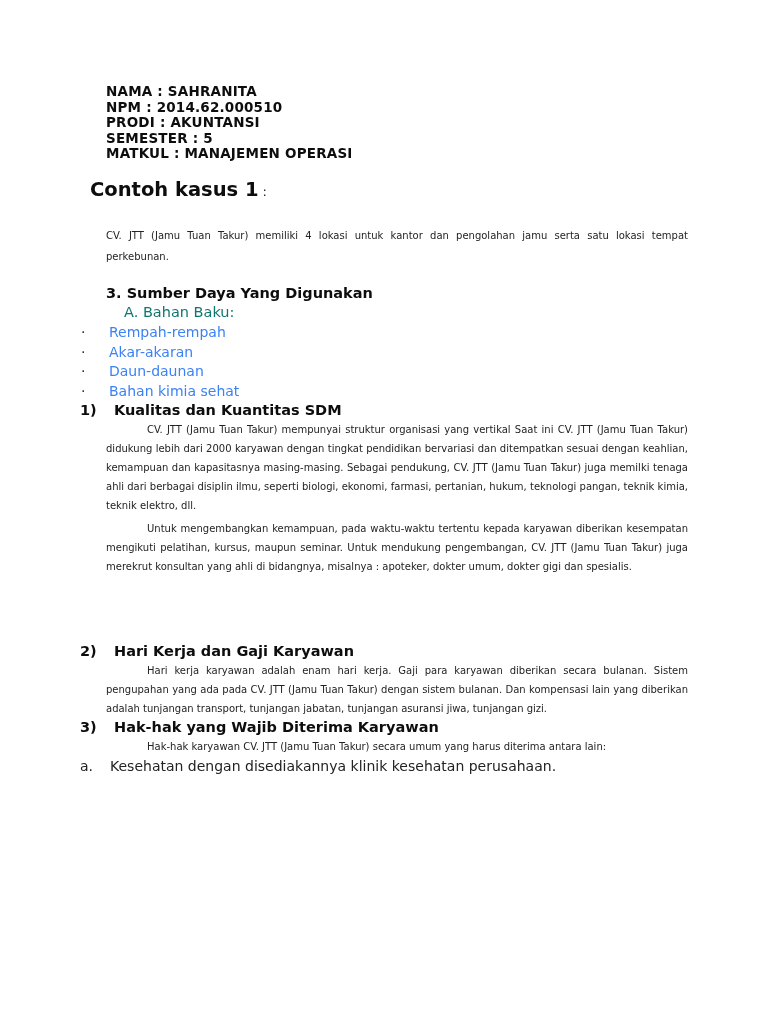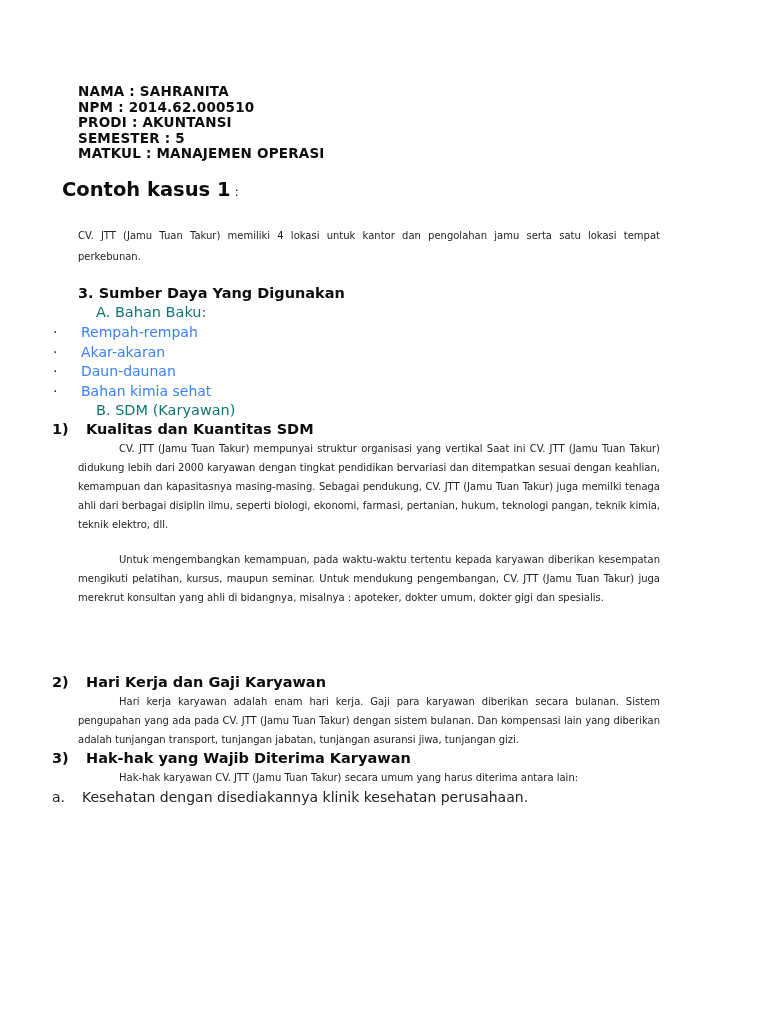--- a/index.html
+++ b/index.html
@@ -9,21 +9,21 @@
     width: 768px;
     height: 1024px;
     background: #ffffff;
     overflow: hidden;
     font-family: "DejaVu Sans", "Liberation Sans", sans-serif;
     color: #1f1f1f;
   }
   .content {
     position: absolute;
     top: 84px;
-    left: 52px;
+    left: 80px;
     width: 608px; 
   }
   
   .hdr { margin-left: 26px; }
   .hdr-line {
     font-size: 13.5px;
     font-weight: bold;
     line-height: 15.6px;
     color: #0d0d0d;
     letter-spacing: 0.2px;
@@ -100,21 +100,21 @@
   .letter-row {
     display: flex;
     align-items: flex-start;
     font-size: 14px;
     line-height: 19px;
     color: #232323;
     margin-top: 0.5px;
   }
   .letter-label { width: 30px; flex: 0 0 30px; }
   .letter-text { flex: 1; }
-  .p-gap { margin-top: 16px; }
+  .p-gap { margin-top: 4px; }
 </style>
 </head>
 <body>
 
 <div class="page">
   <div class="content">
 
     <div class="hdr">
       <div class="hdr-line">NAMA : SAHRANITA</div>
       <div class="hdr-line">NPM : 2014.62.000510</div>
@@ -144,21 +144,20 @@
       <div class="bullet-row">
         <span class="bullet-marker">·</span>
         <span class="bullet-text">Daun-daunan</span>
       </div>
       <div class="bullet-row">
         <span class="bullet-marker">·</span>
         <span class="bullet-text">Bahan kimia sehat</span>
       </div>
     </div>
 
-    <div class="sub-heading">B. SDM (Karyawan)</div>
 
     <div class="num-heading">
       <span class="num-label">1)</span>
       <span class="num-title">Kualitas dan Kuantitas SDM</span>
     </div>
     <div class="para indent">CV.  JTT (Jamu Tuan Takur)  mempunyai struktur organisasi yang vertikal Saat ini CV.  JTT (Jamu Tuan Takur)  didukung lebih dari 2000 karyawan dengan tingkat pendidikan bervariasi dan ditempatkan sesuai dengan keahlian, kemampuan dan kapasitasnya masing-masing. Sebagai pendukung, CV.  JTT (Jamu Tuan Takur)  juga memilki tenaga ahli dari berbagai disiplin ilmu, seperti biologi, ekonomi, farmasi, pertanian, hukum, teknologi pangan, teknik kimia, teknik elektro, dll.</div>
     <div class="para indent p-gap">Untuk mengembangkan kemampuan, pada waktu-waktu tertentu kepada karyawan diberikan kesempatan mengikuti pelatihan, kursus, maupun seminar. Untuk mendukung pengembangan, CV.  JTT (Jamu Tuan Takur)  juga merekrut konsultan yang ahli di bidangnya, misalnya : apoteker, dokter umum, dokter gigi dan spesialis.</div>
 
     <div class="num-heading gap-before">
       <span class="num-label">2)</span>

